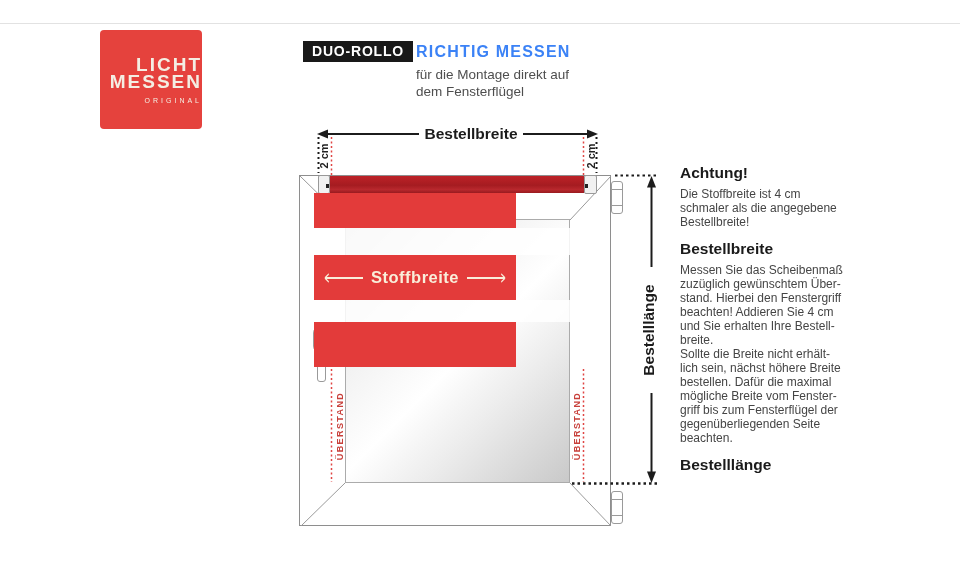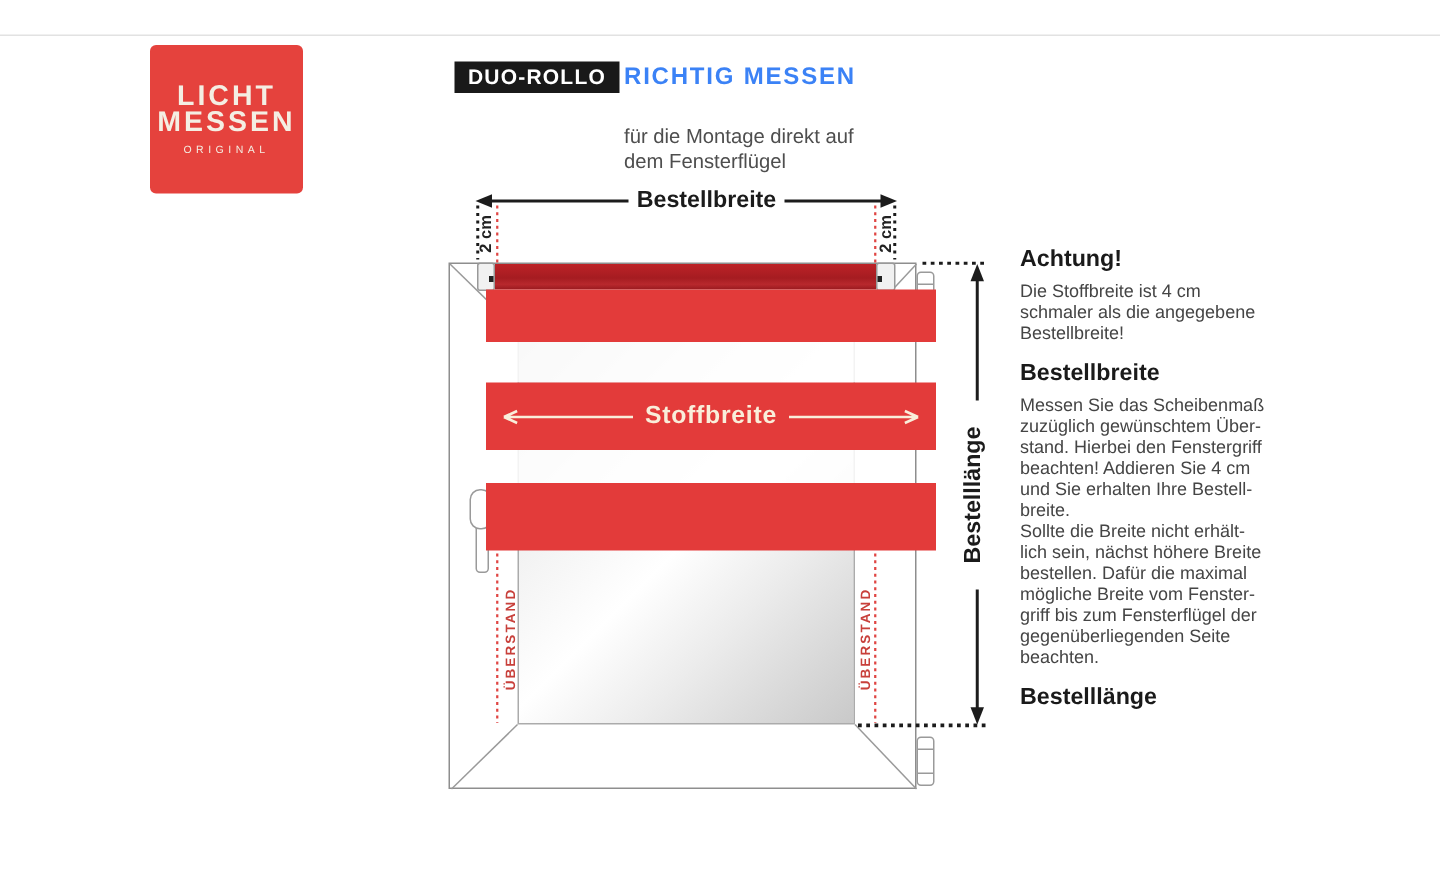--- a/index.html
+++ b/index.html
@@ -3,29 +3,29 @@
 <meta charset="utf-8">
 <style>
   html,body{margin:0;padding:0;background:#fff;}
   #app{position:relative;width:960px;height:587px;background:#fff;overflow:hidden;
        font-family:"Liberation Sans", sans-serif;color:#1c1c1c;}
   .abs{position:absolute;}
   .top-line{left:0;top:23px;width:960px;height:1px;background:#e2e2e2;}
 
   
   .logo{left:100px;top:30px;width:102px;height:99px;background:#e5423d;border-radius:4px;
-        display:flex;flex-direction:column;align-items:center;justify-content:center;}
+        display:flex;flex-direction:column;align-items:flex-end;justify-content:center;}
   .logo-word{color:#f4eee3;font-weight:bold;font-size:19px;line-height:17px;letter-spacing:2px;}
   .logo-sub{color:#f4eee3;font-size:7px;letter-spacing:3px;margin-top:7px;}
 
   
   .badge{left:303px;top:41px;height:21px;line-height:21px;background:#191919;color:#fff;
          font-weight:bold;font-size:14px;letter-spacing:.8px;padding:0 9px;}
   .title{left:416px;top:43px;font-weight:bold;font-size:16px;letter-spacing:1.2px;color:#3b82f6;}
-  .subtitle{left:416px;top:66px;font-size:13.5px;line-height:17px;color:#4e4e4e;white-space:pre-line;margin-top:16px;}
+  .subtitle{left:416px;top:66px;font-size:13.5px;line-height:17px;color:#4e4e4e;white-space:pre-line;}
 
   
   .frame{left:299px;top:175px;width:312px;height:351px;border:1.5px solid #8e8e8e;background:#fff;box-sizing:border-box;}
   .glass{left:345px;top:219px;width:225px;height:264px;border:1px solid #ababab;box-sizing:border-box;
          background:linear-gradient(135deg,#d4d4d4 0%,#f0f0f0 28%,#ffffff 52%,#ececec 70%,#c9c9c9 100%);}
   .svg-layer{left:280px;top:120px;width:400px;height:420px;pointer-events:none;}
 
   .handle-stem{left:317px;top:346px;width:9px;height:36px;background:#fff;border:1.5px solid #9a9a9a;border-radius:3px;box-sizing:border-box;}
   .handle-grip{left:313px;top:326px;width:15px;height:27px;background:#fff;border:1.5px solid #9a9a9a;border-radius:7px;box-sizing:border-box;}
   .hinge{width:12px;height:33px;background:#fff;border:1.5px solid #9a9a9a;border-radius:3px;box-sizing:border-box;
@@ -39,21 +39,21 @@
 
   
   .cassette{left:330px;top:176px;width:254px;height:17px;
             background:linear-gradient(#bd2227 0%,#a51c21 55%,#b8282d 80%,#991a1f 100%);}
   .bracket{width:12px;height:19px;background:#f1f1f1;border:1px solid #999;border-radius:2px;box-sizing:border-box;}
   .bracket-l{left:318px;top:175px;}
   .bracket-r{left:584px;top:175px;width:13px;}
   .screw{width:3px;height:4px;background:#222;}
   .screw-l{left:326px;top:184px;}
   .screw-r{left:585px;top:184px;}
-  .band{left:324px;width:300px;background:#e33b3a;}
+  .band{left:314px;width:202px;background:#e33b3a;}
   .band1{top:193px;height:35px;}
   .gap{left:330px;width:254px;background:rgba(255,255,255,0.85);}
   .gap1{top:228px;height:27px;}
   .band2{top:255px;height:45px;display:flex;align-items:center;padding:0 10px;box-sizing:border-box;gap:8px;}
   .gap2{top:300px;height:22px;}
   .band3{top:322px;height:45px;}
   .stoff-label{color:#f9eeda;font-weight:bold;font-size:16.5px;letter-spacing:.5px;white-space:nowrap;}
   .stoff-arrow{flex:1;height:14px;min-width:20px;}
 
   

